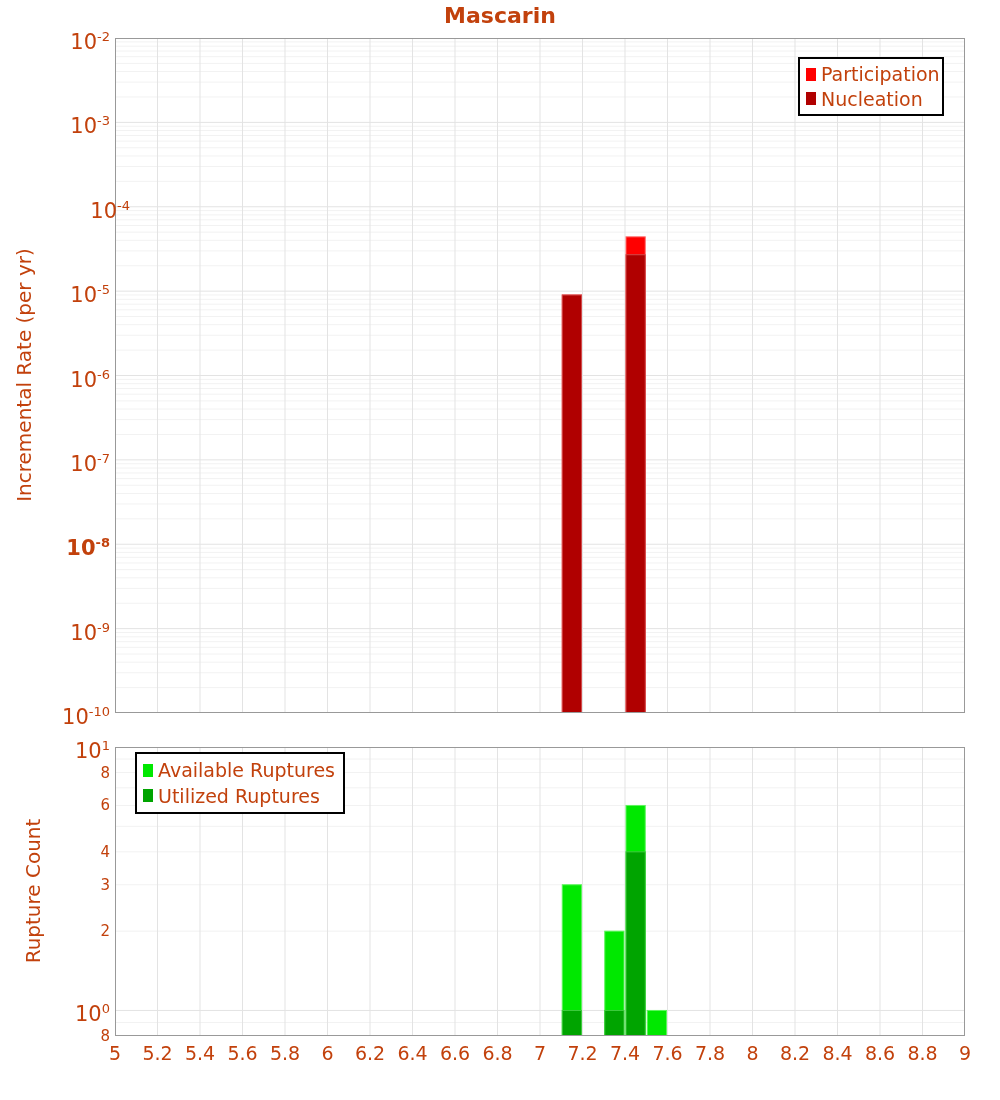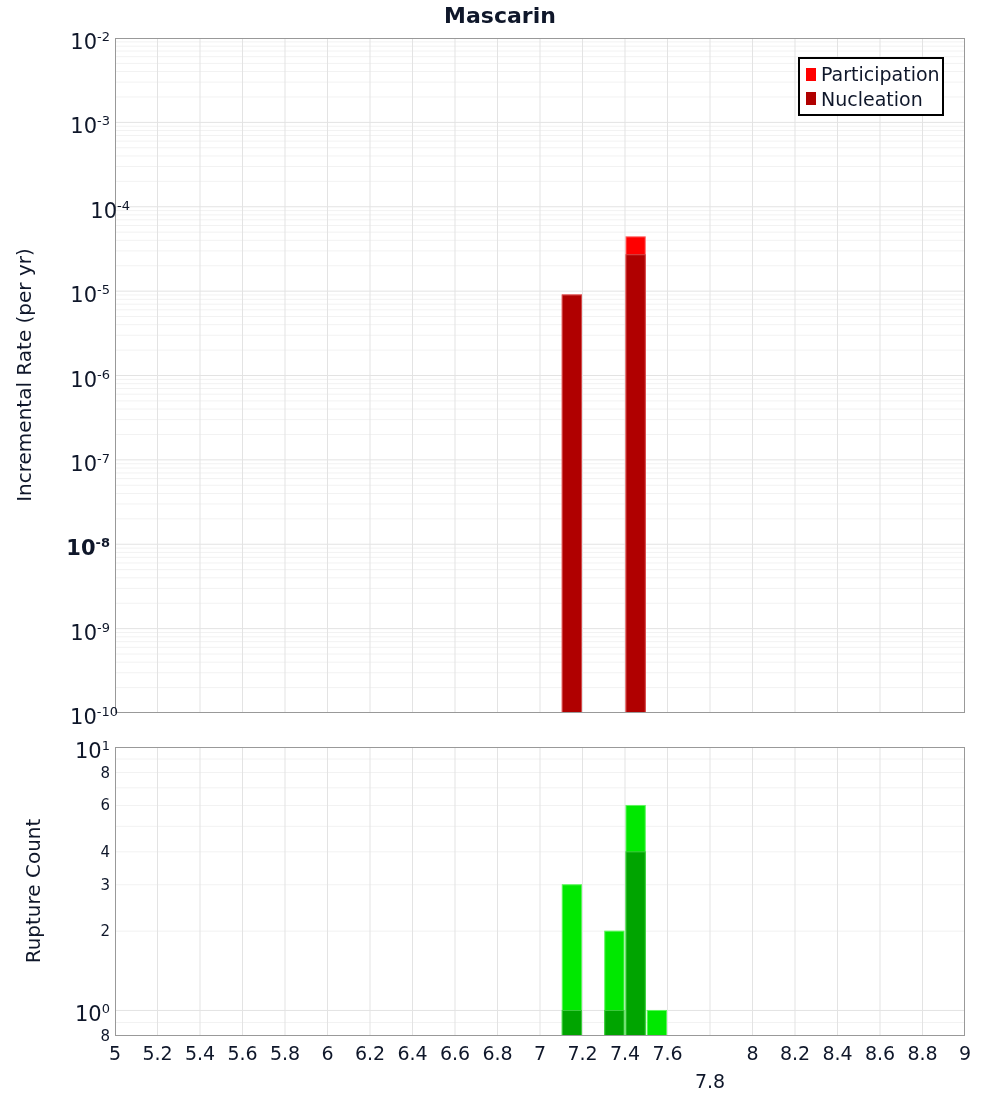--- a/index.html
+++ b/index.html
@@ -1,17 +1,17 @@
 <!DOCTYPE html>
 <html><head>
 <meta charset="utf-8">
 <style>
   html,body{margin:0;padding:0;background:#ffffff;}
   .page{position:relative;width:1000px;height:1100px;background:#ffffff;overflow:hidden;
-        font-family:"DejaVu Sans","Liberation Sans",sans-serif;color:#0f172a;}
+        font-family:"DejaVu Sans","Liberation Sans",sans-serif;color:#c2410c;}
   .chart-title{position:absolute;left:0;top:3px;width:1000px;text-align:center;
         font-size:22px;font-weight:bold;}
   .panel{position:absolute;}
   #p1{left:115px;top:38px;}
   #p2{left:115px;top:747px;}
   .vlab{position:absolute;white-space:nowrap;font-size:20px;
         transform:translate(-50%,-50%) rotate(-90deg);}
   #ylab1{left:24px;top:375px;}
   #ylab2{left:33px;top:891px;}
   .xlab{position:absolute;left:115px;top:1068px;width:850px;text-align:center;font-size:20px;}
@@ -175,21 +175,21 @@
 
   <div id="ticks">
       <div class="ytick" style="left: 0px; top: 25px; width: 110px;"><span>10</span><span class="exp">-2</span></div>
       <div class="ytick" style="left: 0px; top: 109.375px; width: 110px;"><span>10</span><span class="exp">-3</span></div>
       <div class="ytick" style="left: 0px; top: 193.75px; width: 110px; padding-left: 20px;"><span>10</span><span class="exp">-4</span></div>
       <div class="ytick" style="left: 0px; top: 278.125px; width: 110px;"><span>10</span><span class="exp">-5</span></div>
       <div class="ytick" style="left: 0px; top: 362.5px; width: 110px;"><span>10</span><span class="exp">-6</span></div>
       <div class="ytick" style="left: 0px; top: 446.875px; width: 110px;"><span>10</span><span class="exp">-7</span></div>
       <div class="ytick" style="left: 0px; top: 531.25px; width: 110px; font-weight: bold;"><span>10</span><span class="exp">-8</span></div>
       <div class="ytick" style="left: 0px; top: 615.625px; width: 110px;"><span>10</span><span class="exp">-9</span></div>
-      <div class="ytick" style="left: 0px; top: 700px; width: 110px; padding-left: 8px;"><span>10</span><span class="exp">-10</span></div>
+      <div class="ytick" style="left: 0px; top: 700px; width: 110px;"><span>10</span><span class="exp">-10</span></div>
       <div class="ytick" style="left: 0px; top: 734px; width: 110px;"><span>10</span><span class="exp">1</span></div>
       <div class="ytick" style="left: 0px; top: 997.467px; width: 110px;"><span>10</span><span class="exp">0</span></div>
       <div class="ytick minor" style="left: 0px; top: 763.533px; width: 110px;">8</div>
       <div class="ytick minor" style="left: 0px; top: 796.45px; width: 110px;">6</div>
       <div class="ytick minor" style="left: 0px; top: 842.844px; width: 110px;">4</div>
       <div class="ytick minor" style="left: 0px; top: 875.761px; width: 110px;">3</div>
       <div class="ytick minor" style="left: 0px; top: 922.156px; width: 110px;">2</div>
       <div class="ytick minor" style="left: 0px; top: 1027px; width: 110px;">8</div>
       <div class="xtick" style="left: 83px; top: 1042px; width: 64px;">5</div>
       <div class="xtick" style="left: 125.5px; top: 1042px; width: 64px;">5.2</div>
@@ -198,33 +198,43 @@
       <div class="xtick" style="left: 253px; top: 1042px; width: 64px;">5.8</div>
       <div class="xtick" style="left: 295.5px; top: 1042px; width: 64px;">6</div>
       <div class="xtick" style="left: 338px; top: 1042px; width: 64px;">6.2</div>
       <div class="xtick" style="left: 380.5px; top: 1042px; width: 64px;">6.4</div>
       <div class="xtick" style="left: 423px; top: 1042px; width: 64px;">6.6</div>
       <div class="xtick" style="left: 465.5px; top: 1042px; width: 64px;">6.8</div>
       <div class="xtick" style="left: 508px; top: 1042px; width: 64px;">7</div>
       <div class="xtick" style="left: 550.5px; top: 1042px; width: 64px;">7.2</div>
       <div class="xtick" style="left: 593px; top: 1042px; width: 64px;">7.4</div>
       <div class="xtick" style="left: 635.5px; top: 1042px; width: 64px;">7.6</div>
-      <div class="xtick" style="left: 678px; top: 1042px; width: 64px; margin-top: 28px;">7.8</div>
+      <div class="xtick" style="left: 678px; top: 1042px; width: 64px;">7.8</div>
       <div class="xtick" style="left: 720.5px; top: 1042px; width: 64px;">8</div>
       <div class="xtick" style="left: 763px; top: 1042px; width: 64px;">8.2</div>
       <div class="xtick" style="left: 805.5px; top: 1042px; width: 64px;">8.4</div>
       <div class="xtick" style="left: 848px; top: 1042px; width: 64px;">8.6</div>
       <div class="xtick" style="left: 890.5px; top: 1042px; width: 64px;">8.8</div>
       <div class="xtick" style="left: 933px; top: 1042px; width: 64px;">9</div>
     </div>
 
   <div class="legend" id="legend1">
     <div class="lrow">
       <span class="sw" style="background: rgb(255, 0, 0);"></span>
       <span>Participation</span>
     </div>
     <div class="lrow">
       <span class="sw" style="background: rgb(176, 0, 0);"></span>
       <span>Nucleation</span>
     </div>
   </div>
 
+  <div class="legend" id="legend2">
+    <div class="lrow">
+      <span class="sw" style="background: rgb(0, 232, 0);"></span>
+      <span>Available Ruptures</span>
+    </div>
+    <div class="lrow">
+      <span class="sw" style="background: rgb(0, 164, 0);"></span>
+      <span>Utilized Ruptures</span>
+    </div>
+  </div>
 </div>
 
 </body></html>

